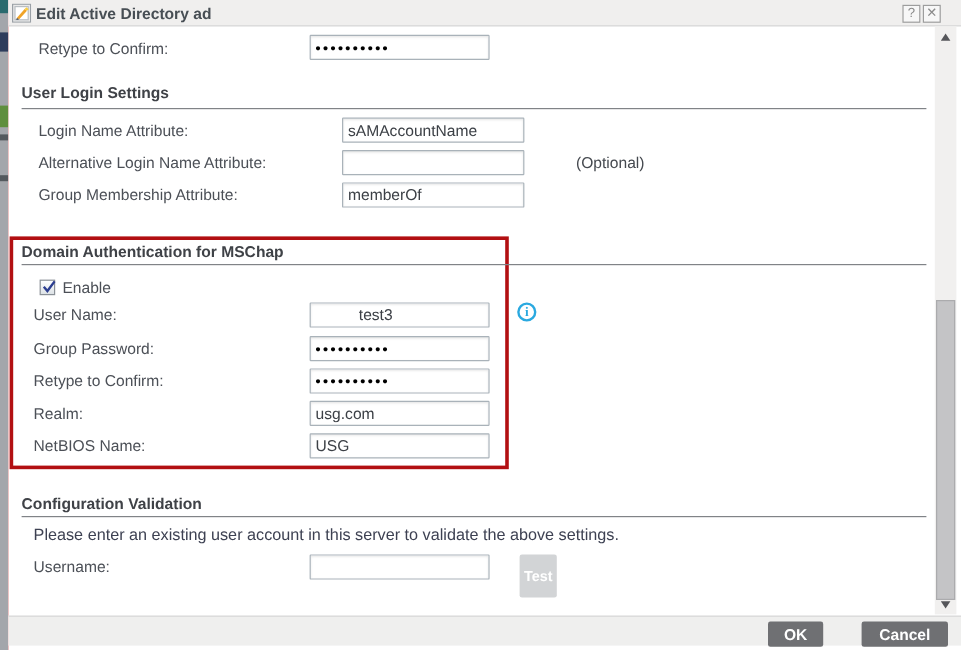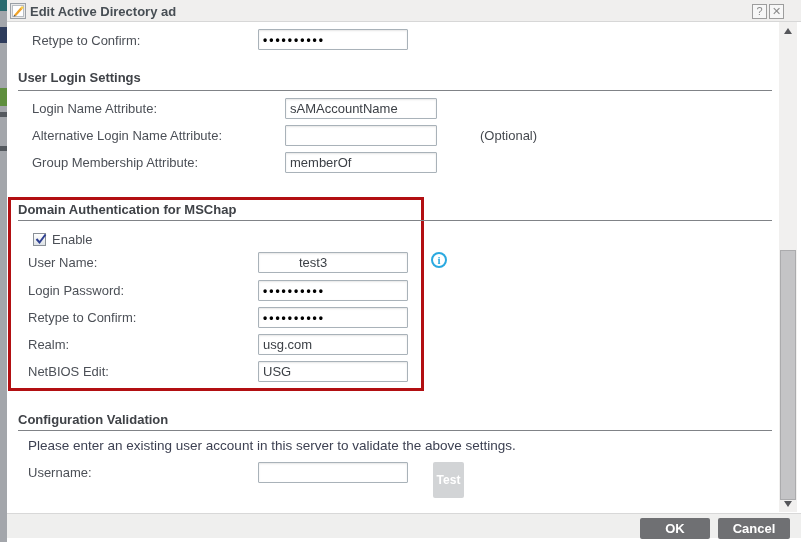--- a/index.html
+++ b/index.html
@@ -60,21 +60,21 @@
   .gbtn { position:absolute; height:21px; background:#6f7073; color:#fff; font-weight:bold;
           font-size:13px; text-align:center; line-height:21px; border:none; border-radius:2px;
           cursor:pointer; font-family:"Liberation Sans", sans-serif; }
   #test-btn { position:absolute; left:426px; top:462px; width:31px; height:36px; background:#d2d4d6;
               color:#fff; font-weight:bold; font-size:12px; text-align:center; line-height:22px;
               border:none; border-radius:2px; font-family:"Liberation Sans", sans-serif; }
 
   
   #footer { position:absolute; left:0; top:513px; width:794px; height:25px;
             background:#efefee; border-top:1px solid #d8d8d8; }
-  #ok-btn { left:633px; top:4px; width:70px; }
+  #ok-btn { left:633px; top:4px; width:46px; }
   #cancel-btn { left:711px; top:4px; width:72px; }
 
   #cv-message { position:absolute; left:21px; top:438px; font-size:13.5px; color:#3d4152; white-space:nowrap; }
 </style>
 </head>
 <body>
 
 <div id="stage">
 
   <div id="bg-strip">
@@ -127,30 +127,30 @@
       <svg width="14" height="14" viewBox="0 0 14 14">
         <polyline points="2.5,7 5.5,10.5 11.5,2.5" fill="none" stroke="#2d3f91" stroke-width="2"></polyline>
       </svg>
     </span>
     <span class="label" style="left:45px;top:232px">Enable</span>
 
     <span class="label" style="left:21px;top:255px">User Name:</span>
     <input class="input" style="left: 251px; top: 252px; padding-left: 40px;" type="text" value="test3">
     <span id="info-icon">i</span>
 
-    <span class="label" style="left:21px;top:283px">Login Password:</span>
+    <span class="label" style="left:21px;top:283px">Group Password:</span>
     <input class="input pw" style="left: 251px; top: 280px;" type="text" value="••••••••••">
 
     <span class="label" style="left:21px;top:310px">Retype to Confirm:</span>
     <input class="input pw" style="left: 251px; top: 307px;" type="text" value="••••••••••">
 
     <span class="label" style="left:21px;top:337px">Realm:</span>
     <input class="input" style="left: 251px; top: 334px;" type="text" value="usg.com">
 
-    <span class="label" style="left:21px;top:364px">NetBIOS Edit:</span>
+    <span class="label" style="left:21px;top:364px">NetBIOS Name:</span>
     <input class="input" style="left: 251px; top: 361px;" type="text" value="USG">
 
     <span class="hdr" style="left:11px;top:412px">Configuration Validation</span>
     <div class="hdr-line" style="top:430px"></div>
 
     <span id="cv-message">Please enter an existing user account in this server to validate the above settings.</span>
 
     <span class="label" style="left:21px;top:465px">Username:</span>
     <input class="input" style="left: 251px; top: 462px;" type="text" value="">
     <button id="test-btn" disabled="">Test</button>

